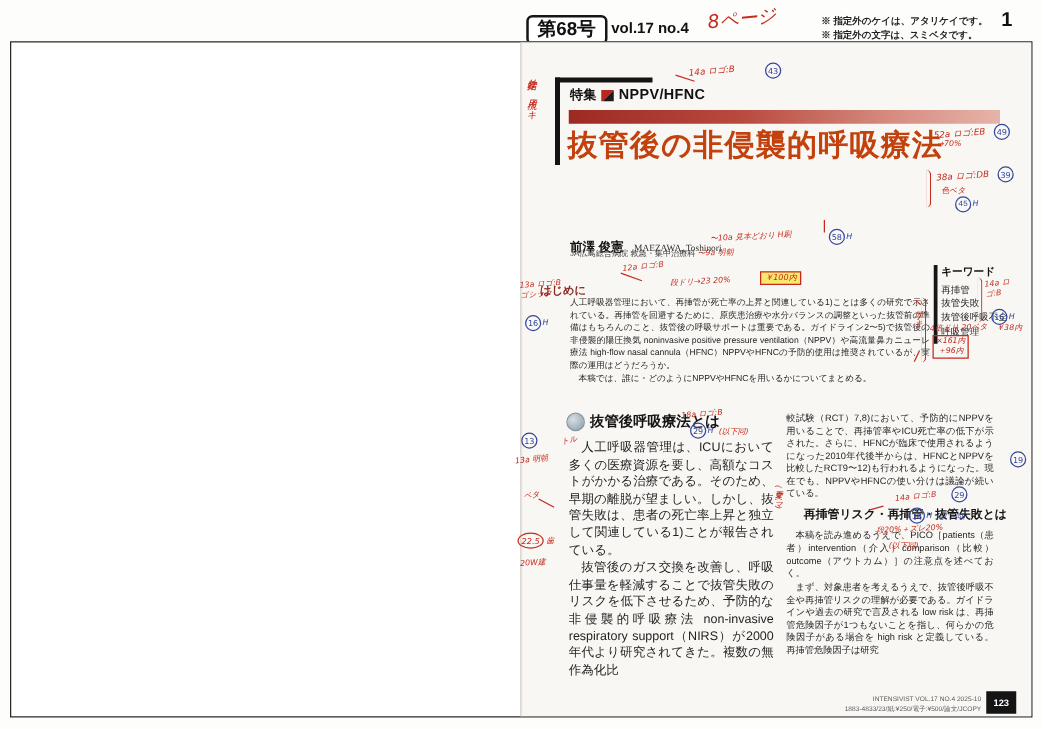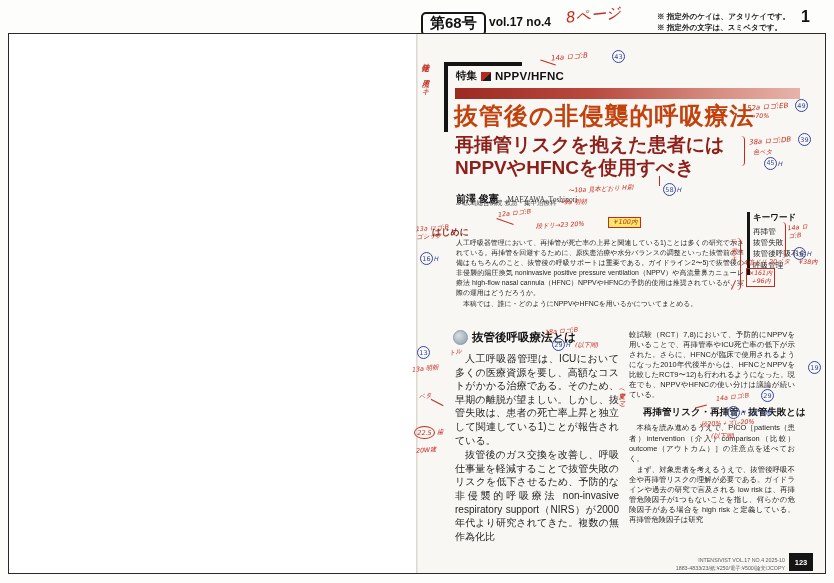--- a/index.html
+++ b/index.html
@@ -105,24 +105,20 @@
   <div class="abs trim-h"></div>
   <div class="abs trim-v"></div>
 
   <div class="abs feature-row">
     <span class="feature-label">特集</span>
     <span class="feature-icon"></span>
     <span class="feature-title">NPPV/HFNC</span>
   </div>
   <div class="abs red-bar"></div>
   <div class="abs title">抜管後の非侵襲的呼吸療法</div>
-  <div class="abs subtitle">
-    <div>再挿管リスクを抱えた患者には</div>
-    <div>NPPVやHFNCを使用すべき</div>
-  </div>
   <div class="abs author-row">
     <span class="author-name">前澤 俊憲</span>
     <span class="author-romaji">MAEZAWA, Toshinori</span>
   </div>
   <div class="abs affil">JA広島総合病院 救急・集中治療科</div>
 
   <div class="abs intro-head">はじめに</div>
   <div class="abs intro-body">
     <p>人工呼吸器管理において、再挿管が死亡率の上昇と関連している1)ことは多くの研究で示されている。再挿管を回避するために、原疾患治療や水分バランスの調整といった抜管前の準備はもちろんのこと、抜管後の呼吸サポートは重要である。ガイドライン2〜5)で抜管後の非侵襲的陽圧換気 noninvasive positive pressure ventilation（NPPV）や高流量鼻カニューレ療法 high-flow nasal cannula（HFNC）NPPVやHFNCの予防的使用は推奨されているが、実際の運用はどうだろうか。</p>
     <p>本稿では、誰に・どのようにNPPVやHFNCを用いるかについてまとめる。</p>

